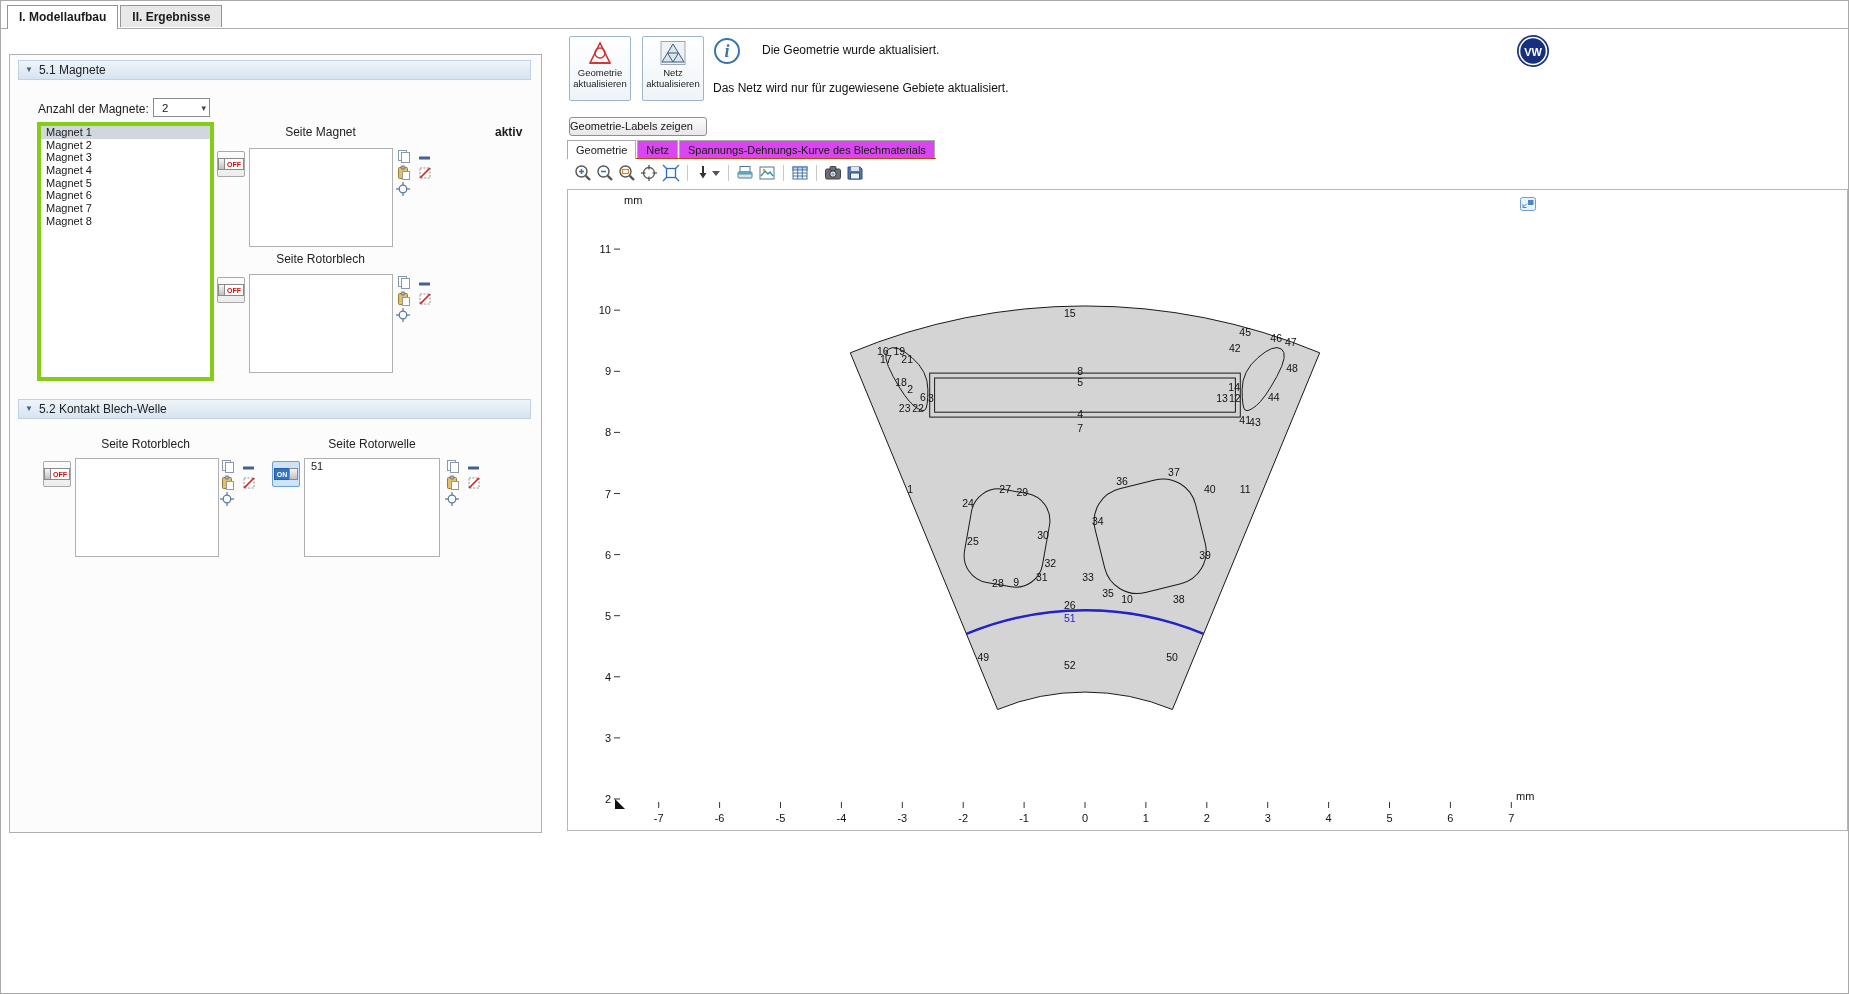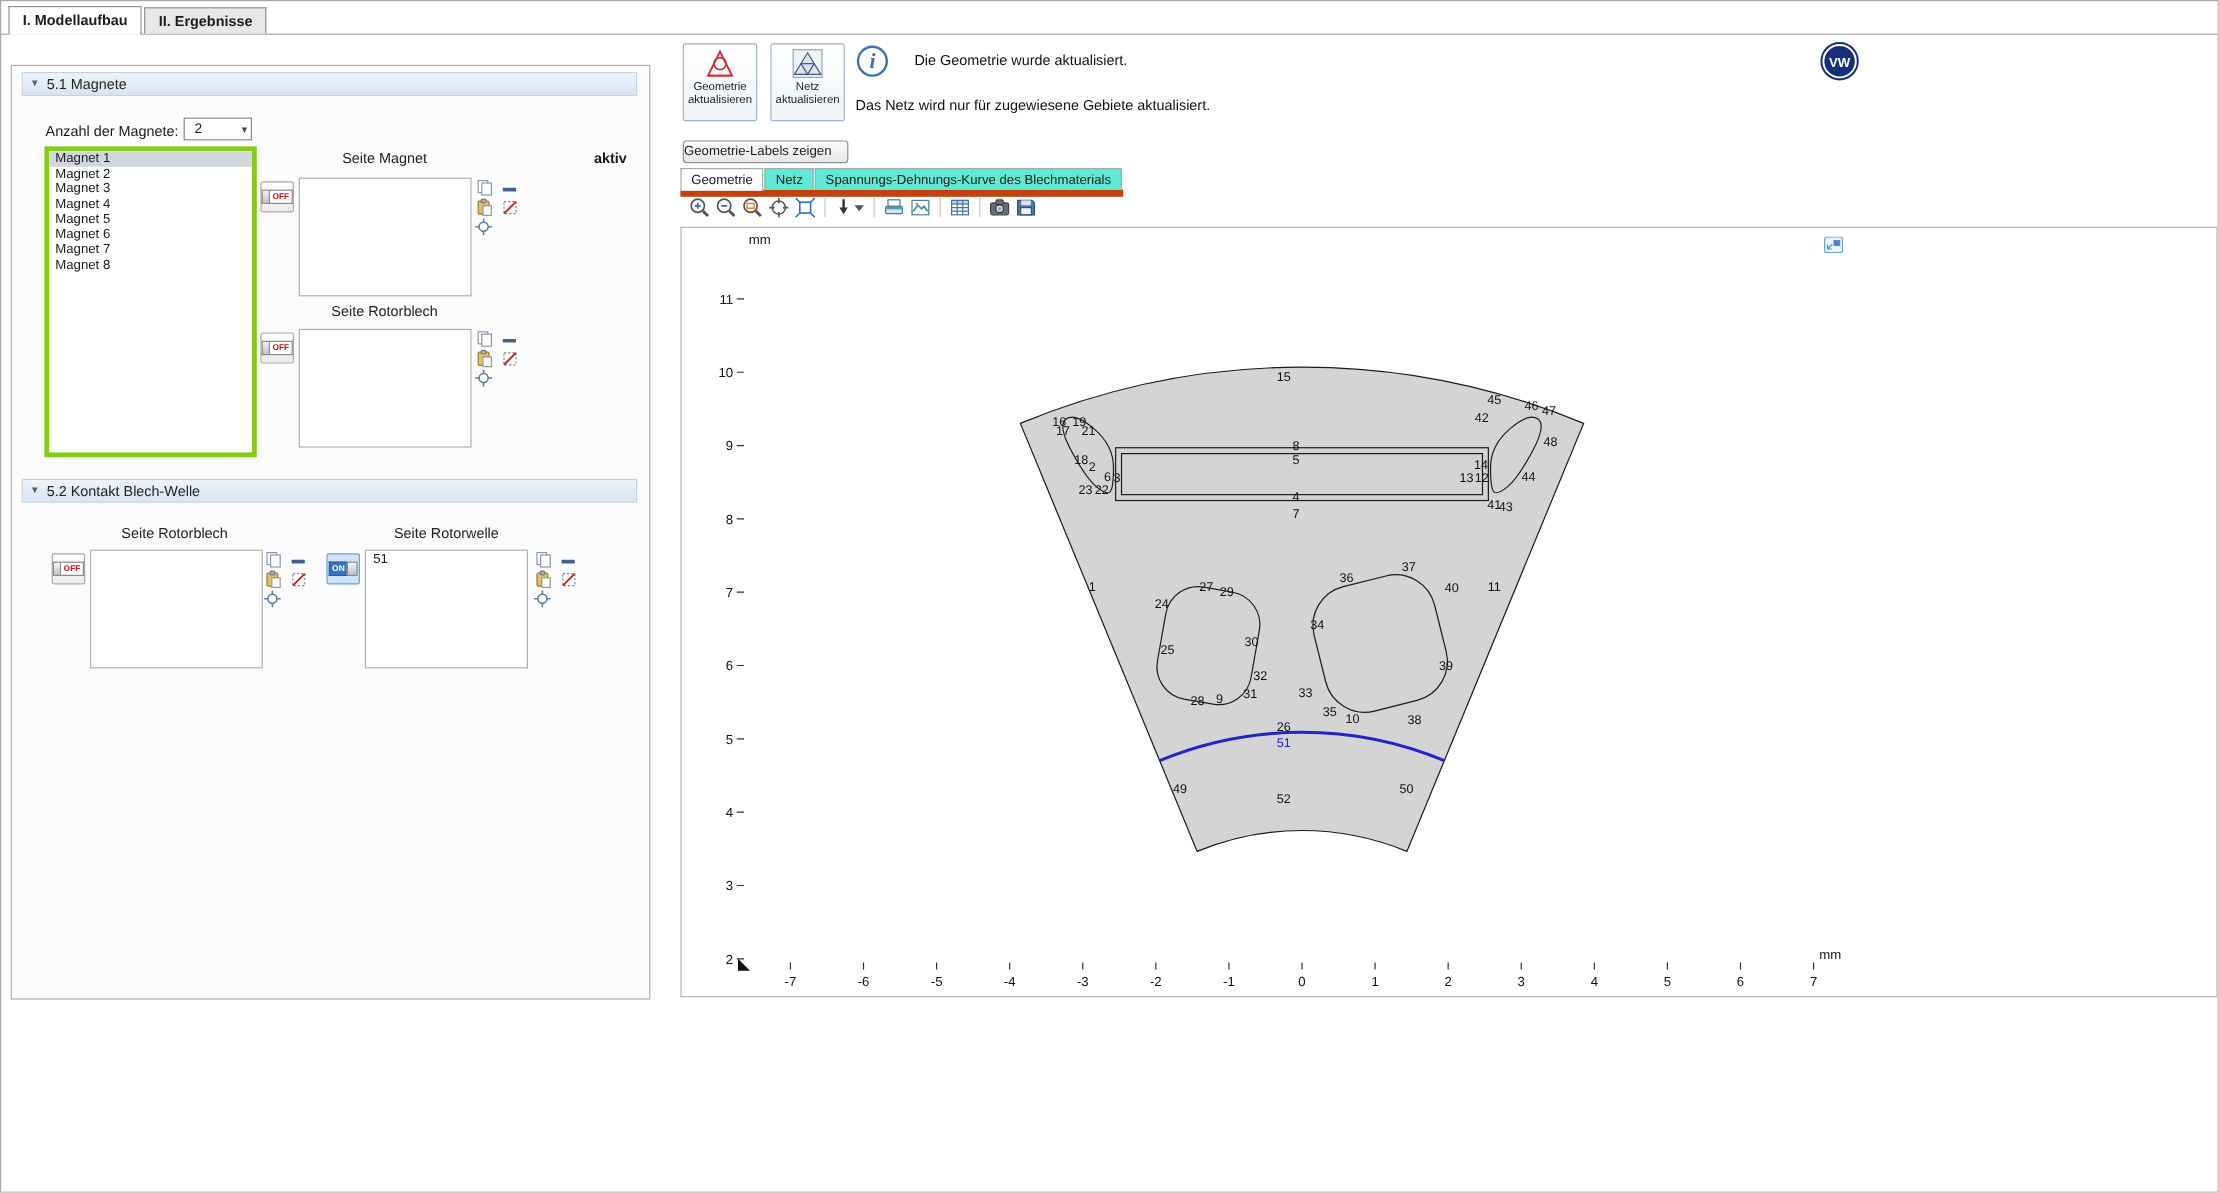--- a/index.html
+++ b/index.html
@@ -1,20 +1,20 @@
 <!DOCTYPE html>
 <html><head>
 <meta charset="utf-8">
 <style>
   html,body{margin:0;padding:0;background:#fff;}
   body{font-family:"Liberation Sans",sans-serif;font-size:12px;color:#1a1a1a;}
   .root{position:relative;width:1849px;height:994px;background:#fff;border:1px solid #a9a9a9;box-sizing:border-box;overflow:hidden;}
   
   .topline{position:absolute;left:0;top:27px;width:1849px;border-top:1px solid #adadad;}
-  .toptabs{position:absolute;left:6px;top:4px;display:flex;align-items:center;z-index:3;}
+  .toptabs{position:absolute;left:6px;top:4px;display:flex;align-items:flex-start;z-index:3;}
   .ttab{border:1px solid #949494;border-bottom:none;background:#e8e8e8;padding:4px 11px 3px;font-weight:bold;font-size:12px;margin-right:2px;cursor:default;}
   .ttab.active{background:#fff;padding-bottom:5px;margin-bottom:-1px;}
   
   .lbox{position:absolute;left:8px;top:53px;width:531px;height:777px;border:1px solid #b0b0b0;background:#fcfcfd;}
   .ltabs{position:absolute;left:8px;top:34px;display:flex;align-items:flex-end;z-index:2;}
   .ltab{border:1px solid #9f9f9f;border-bottom:none;background:#eaeaea;padding:3px 6px 2px;font-size:11px;margin-right:1px;}
   .ltab.active{background:#fcfcfd;font-weight:bold;padding-bottom:4px;margin-bottom:-1px;}
   .sechead{position:absolute;height:20px;background:linear-gradient(#eef4fa,#d7e4f1);border:1px solid #c3d2e2;display:flex;align-items:center;gap:6px;padding-left:6px;box-sizing:border-box;font-size:12px;color:#222;}
   .tri{font-size:8px;color:#45637f;line-height:8px;}
   .lab{position:absolute;font-size:12px;}
@@ -34,22 +34,22 @@
   .tgl.on{background:#cfe3f8;border-color:#6ba0d5;flex-direction:row-reverse;}
   .tgl.on .tlbl{color:#fff;background:#3273c4;border:1px solid #2a5f9e;border-right:none;}
   .ibtn{position:absolute;width:16px;height:16px;display:flex;align-items:center;justify-content:center;}
   
   .bigbtn{position:absolute;width:62px;height:65px;border:1px solid #9fb4ce;border-radius:2px;background:linear-gradient(#ffffff,#eff4f9);display:flex;flex-direction:column;align-items:center;padding-top:3px;box-sizing:border-box;font-size:9.5px;line-height:1.15;text-align:center;color:#222;}
   .bigbtn .blab{margin-top:2px;width:58px;}
   .infoicon{position:absolute;width:26px;height:26px;border:2px solid #3c72b0;border-radius:50%;background:#fff;display:flex;align-items:center;justify-content:center;box-sizing:border-box;}
   .ii{font-family:"Liberation Serif",serif;font-style:italic;font-weight:bold;font-size:18px;color:#3c72b0;line-height:18px;}
   .msg{position:absolute;font-size:12px;color:#111;}
   .labelsbtn{position:absolute;height:19px;border:1px solid #8f8f8f;border-radius:3px;background:linear-gradient(#fcfcfc,#e7e7e7);font-size:11px;text-align:left;line-height:17px;box-sizing:border-box;}
-  .gtabs{position:absolute;left:566px;top:139px;display:flex;align-items:center;border-bottom:6px solid #c2410c;z-index:2;}
-  .gtab{border:1px solid #aaa;border-bottom:none;background:#5eead4;padding:3px 8px 2px;font-size:11px;margin-right:1px;}
+  .gtabs{position:absolute;left:566px;top:139px;display:flex;align-items:center;border-bottom:1px solid #c2410c;z-index:2;}
+  .gtab{border:1px solid #aaa;border-bottom:none;background:#d946ef;padding:3px 8px 2px;font-size:11px;margin-right:1px;}
   .gtab.active{background:#fff;padding-bottom:3px;margin-bottom:-1px;}
   .toolbar{position:absolute;left:572px;top:161px;height:22px;display:flex;align-items:center;gap:2px;}
   .tbtn{width:20px;height:20px;display:flex;align-items:center;justify-content:center;}
   .tsep{width:1px;height:16px;background:#c8c8c8;margin:0 4px;}
   .gwin{position:absolute;left:566px;top:188px;width:1279px;height:640px;border:1px solid #b6b6b6;background:#fff;box-sizing:content-box;overflow:hidden;}
   #plot-svg{position:absolute;left:0;top:0;}
   #plot-svg text{font-family:"Liberation Sans",sans-serif;}
   .unit{position:absolute;font-size:11px;color:#111;}
   .detach{position:absolute;left:952px;top:7px;width:16px;height:14px;}
   .vw{position:absolute;left:1515px;top:33px;width:34px;height:34px;}

